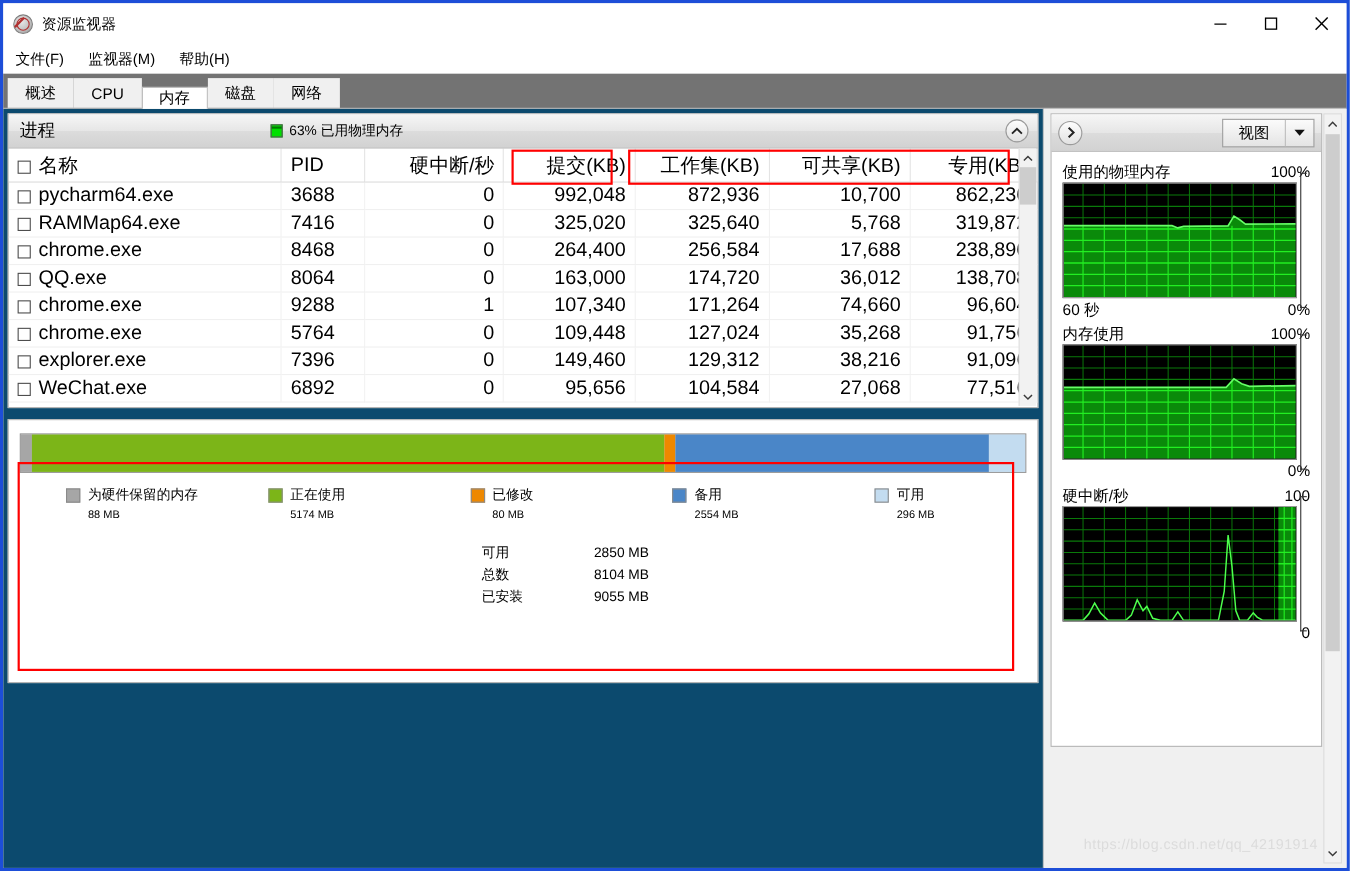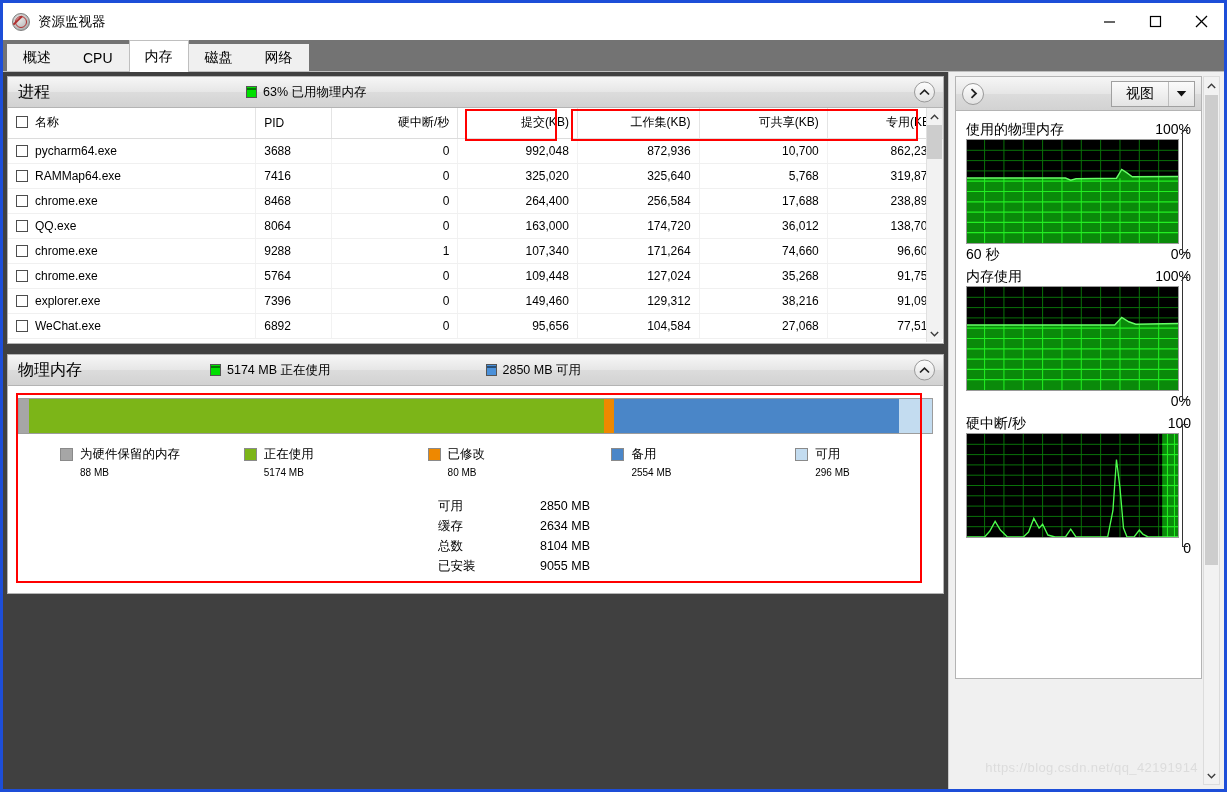--- a/index.html
+++ b/index.html
@@ -55,29 +55,29 @@
     height:32px;flex:0 0 32px;background:#737373;
     display:flex;align-items:flex-end;padding-left:4px;
     border-bottom:1px solid #bfbfbf;box-sizing:border-box;position:relative;
   }
   .tab{
     height:27px;padding:0 15px;display:flex;align-items:center;
     font-size:14px;color:#000;background:#f0f0f0;
     border:1px solid transparent;border-bottom:none;box-sizing:border-box;
   }
   .tab.active{
-    background:#ffffff;border-color:#bfbfbf;height:32px;
+    background:#ffffff;border-color:#bfbfbf;height:20px;
     position:relative;z-index:2;margin-bottom:-1px;
   }
 
   
   .content{flex:1;display:flex;min-height:0;background:#f0f0f0;}
   .left-pane{
     width:946px;flex:0 0 946px;position:relative;
-    background:#404040;display:flex;flex-direction:column;
+    background:#0c4a6e;display:flex;flex-direction:column;
     border-right:1px solid #c8c8c8;box-sizing:border-box;
   }
   .right-pane{flex:1;position:relative;background:#f0f0f0;}
 
   
   .group{
     margin:4px 4px 0 4px;border:1px solid #b4b4b4;background:#ffffff;
     box-sizing:border-box;position:relative;
   }
   .group-hdr{
@@ -96,21 +96,21 @@
   }
   .chev{
     position:absolute;right:8px;top:50%;transform:translateY(-50%);
     width:21px;height:21px;border-radius:50%;
     background:linear-gradient(to bottom,#fdfdfd,#e2e2e2);
     border:1px solid #9a9a9a;display:flex;align-items:center;justify-content:center;
     box-sizing:border-box;
   }
 
   
-  .tbl{width:100%;border-collapse:collapse;table-layout:fixed;font-size:12px;}
+  .tbl{width:100%;border-collapse:collapse;table-layout:fixed;font-size:18px;}
   .tbl th{
     height:30px;font-weight:normal;background:#ffffff;
     border-bottom:1px solid #dcdcdc;border-right:1px solid #e4e4e4;
     padding:0 8px;box-sizing:border-box;color:#000;
   }
   .tbl td{
     height:25px;border-bottom:1px solid #f0f0f0;border-right:1px solid #f2f2f2;
     padding:0 8px;box-sizing:border-box;color:#000;
   }
   .ta-l{text-align:left;}
@@ -224,20 +224,25 @@
       </div>
       <div class="wc">
         <svg width="15" height="15" viewBox="0 0 15 15">
             <line x1="2" y1="2" x2="13" y2="13" stroke="#000" stroke-width="1.3"></line>
             <line x1="13" y1="2" x2="2" y2="13" stroke="#000" stroke-width="1.3"></line>
           </svg>
       </div>
     </div>
   </div>
 
+  <div class="menubar">
+    <div class="menu-item">文件(F)</div>
+    <div class="menu-item">监视器(M)</div>
+    <div class="menu-item">帮助(H)</div>
+  </div>
 
   <div class="tabstrip">
     <div class="tab">概述</div>
     <div class="tab">CPU</div>
     <div class="tab active">内存</div>
     <div class="tab">磁盘</div>
     <div class="tab">网络</div>
   </div>
 
   <div class="content">
@@ -369,36 +374,20 @@
                 <polyline points="0.8,1 4.5,4.8 8.2,1" fill="none" stroke="#3a3a3a" stroke-width="1.3"></polyline>
               </svg>
           </div>
         </div>
 
         <div class="red-box" style="left:457px;top:32px;width:92px;height:32px;"></div>
         <div class="red-box" style="left:563px;top:32px;width:347px;height:32px;"></div>
       </div>
 
       <div class="group" style="height:240px;margin-top:10px;">
-        <div class="group-hdr">
-          <div class="group-title">物理内存</div>
-          <div class="hdr-stat" style="margin-left:128px;">
-            <span class="sw green"></span>
-            <span>5174 MB 正在使用</span>
-          </div>
-          <div class="hdr-stat" style="margin-left:155px;">
-            <span class="sw blue"></span>
-            <span>2850 MB 可用</span>
-          </div>
-          <div class="chev">
-            <svg width="11" height="8" viewBox="0 0 11 8">
-                <polyline points="1,6 5.5,1.6 10,6" fill="none" stroke="#222" stroke-width="1.7"></polyline>
-              </svg>
-          </div>
-        </div>
 
         <div class="mem-body">
           <div class="membar">
             <div style="width:1.1%;background:#a6a6a6;"></div>
             <div style="width:63.0%;background:#7cb518;"></div>
             <div style="width:1.1%;background:#ee8800;"></div>
             <div style="width:31.2%;background:#4a86c8;"></div>
             <div style="width:3.6%;background:#c3dcf0;"></div>
           </div>
 
@@ -437,24 +426,20 @@
                   <span>可用</span>
                 </div>
               <div class="leg-val">296 MB</div>
             </div>
           </div>
 
           <div class="summary">
             <div class="row">
               <div class="k">可用</div>
               <div class="v">2850 MB</div>
-            </div>
-            <div class="row">
-              <div class="k">缓存</div>
-              <div class="v">2634 MB</div>
             </div>
             <div class="row">
               <div class="k">总数</div>
               <div class="v">8104 MB</div>
             </div>
             <div class="row">
               <div class="k">已安装</div>
               <div class="v">9055 MB</div>
             </div>
           </div>

